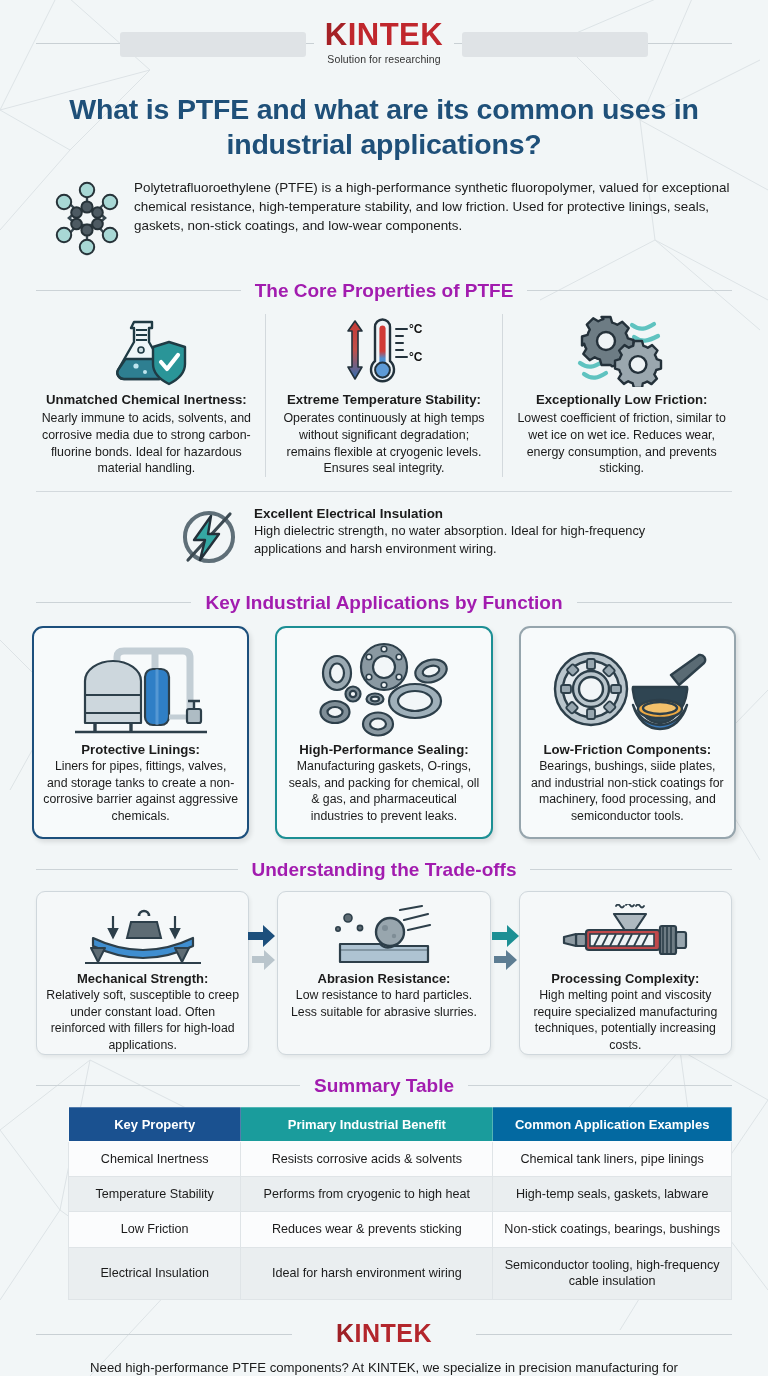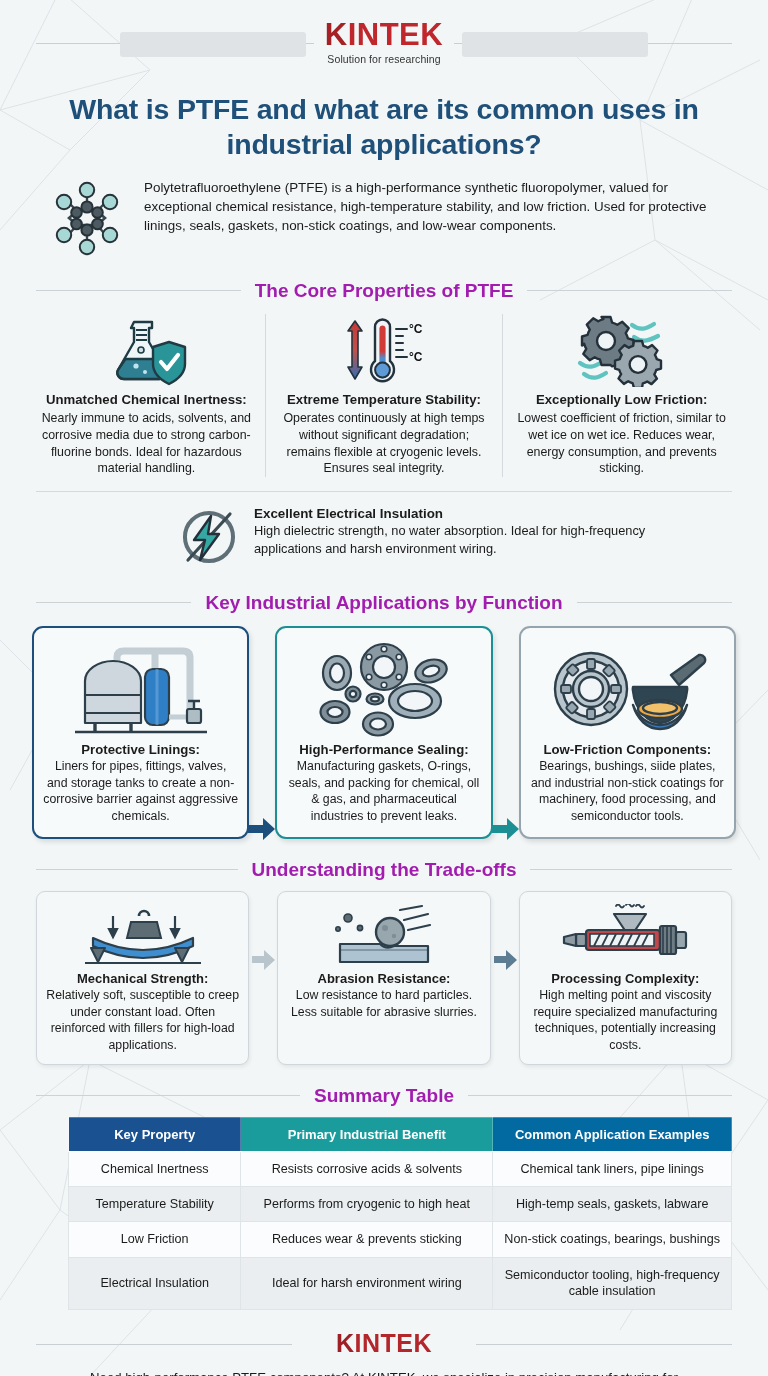--- a/index.html
+++ b/index.html
@@ -91,21 +91,21 @@
     font-size: 28.5px;
     line-height: 1.22;
     font-weight: bold;
     color: #1f5079;
     letter-spacing: -0.2px;
   }
 
   .intro {
     display: flex;
     align-items: flex-start;
-    gap: 18px;
+    gap: 8px;
     margin: 16px 30px 0 48px;
   }
   .intro-icon { flex: 0 0 78px; padding-top: 2px; }
   .intro-text {
     font-size: 13.4px;
     line-height: 1.42;
     color: #1b1b1b;
   }
 
   
@@ -162,21 +162,21 @@
     margin: 14px 60px 0 178px;
     justify-content: flex-end;
   }
   .elec-icon { flex: 0 0 62px; }
   .elec-body h4 { font-size: 13.4px; font-weight: bold; }
   .elec-body p { font-size: 12.8px; line-height: 1.38; margin-top: 1px; }
 
   
   .cards {
     display: flex;
-    align-items: center;
+    align-items: flex-end;
     margin: 12px 32px 0 32px;
     gap: 0;
     position: relative;
   }
   .card {
     flex: 1 1 0;
     border-radius: 11px;
     background: #f7fafb;
     box-shadow: 2px 3px 5px rgba(0,0,0,.11);
     padding: 10px 9px 12px 9px;
@@ -198,21 +198,21 @@
   .tcards {
     display: flex;
     align-items: stretch;
     margin: 10px 36px 0 36px;
   }
   .tcard {
     flex: 1 1 0;
     border: 1.3px solid #cfd7dc;
     border-radius: 9px;
     background: #f5f8f9;
-    padding: 10px 8px 10px 8px;
+    padding: 10px 8px 0 8px;
     text-align: center;
     box-shadow: 1px 2px 4px rgba(0,0,0,.07);
     display: flex;
     flex-direction: column;
   }
   .tcard .art { height: 66px; display: flex; align-items: center; justify-content: center; }
   .tcard h4 { font-size: 13px; font-weight: bold; margin-top: 3px; }
   .tcard p  { font-size: 12.3px; line-height: 1.36; margin-top: 1px; }
   .tarrow { flex: 0 0 28px; position: relative; }
   .tarrow svg { position: absolute; top: 58px; left: 3px; }

